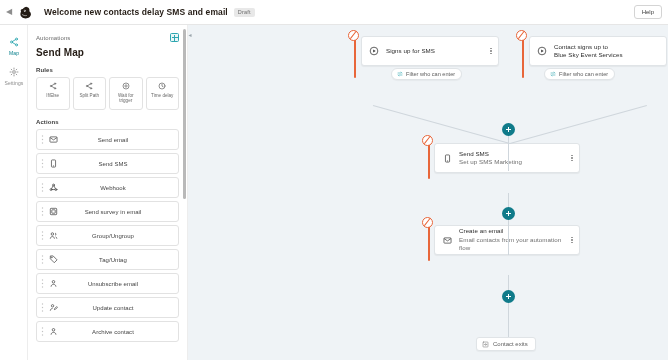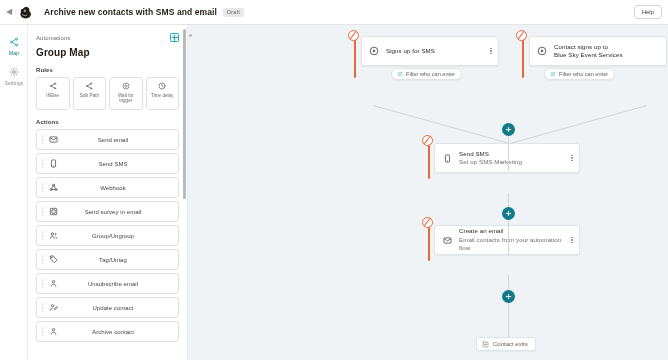--- a/index.html
+++ b/index.html
@@ -194,21 +194,21 @@
   <div class="topbar">
     <div class="back-chevron">◀</div>
     <div class="logo-wrap">
       <svg class="logo" viewBox="0 0 24 24">
         <path d="M12.2 2.6c-2.6 0-5 1.6-6.3 3.8-.9-.2-1.9.1-2.5.9-.8 1-.8 2.4-.1 3.4-.7 1.1-1.1 2.4-1.1 3.7 0 3.9 3.6 7 8.3 7 5 0 8.6-2.9 8.6-6.6 0-1.9-1-3.6-2.7-4.8.3-.8.4-1.6.3-2.4-.2-1.7-1.2-3.1-2.7-3.9-.6-.3-1.2-.5-1.8-.6z" fill="#241c15"></path>
         <circle cx="9.2" cy="9.1" r="1.5" fill="#fff"></circle>
         <circle cx="9.0" cy="8.9" r="0.75" fill="#241c15"></circle>
         <path d="M5.5 15.5c1.6 1.3 4 1.9 6.4 1.4" stroke="#fff" stroke-width="0.9" fill="none" stroke-linecap="round"></path>
       </svg>
     </div>
-    <div class="page-title">Archive new contacts with SMS and email</div>
+    <div class="page-title">Welcome new contacts delay SMS and email</div>
     <div class="draft-badge">Draft</div>
     <div class="help-btn">Help</div>
   </div>
 
   <div class="rail">
     <div class="rail-item active">
       <div class="ri-ico">
         <svg width="10" height="10" viewBox="0 0 24 24" fill="none" stroke="#2da6b0" stroke-width="2.1" stroke-linecap="round">
           <circle cx="18" cy="5" r="2.4"></circle>
             <circle cx="6" cy="12" r="2.4"></circle>
@@ -229,21 +229,21 @@
       <div class="ri-label">Settings</div>
     </div>
   </div>
 
   <div class="panel">
     <div class="panel-inner">
       <div class="panel-head">
         <div class="panel-eyebrow">Automations</div>
         <div class="panel-icon"></div>
       </div>
-      <div class="panel-title">Group Map</div>
+      <div class="panel-title">Send Map</div>
 
       <div class="section-label">Rules</div>
       <div class="rules-grid">
 
         <div class="rule-card">
           <div class="rule-ico">
             <svg width="8" height="8" viewBox="0 0 24 24" fill="none" stroke="#6a6a6a" stroke-width="2.2" stroke-linecap="round">
               <circle cx="18" cy="5" r="2.2"></circle>
                 <circle cx="6" cy="12" r="2.2"></circle>
                 <circle cx="18" cy="19" r="2.2"></circle>

